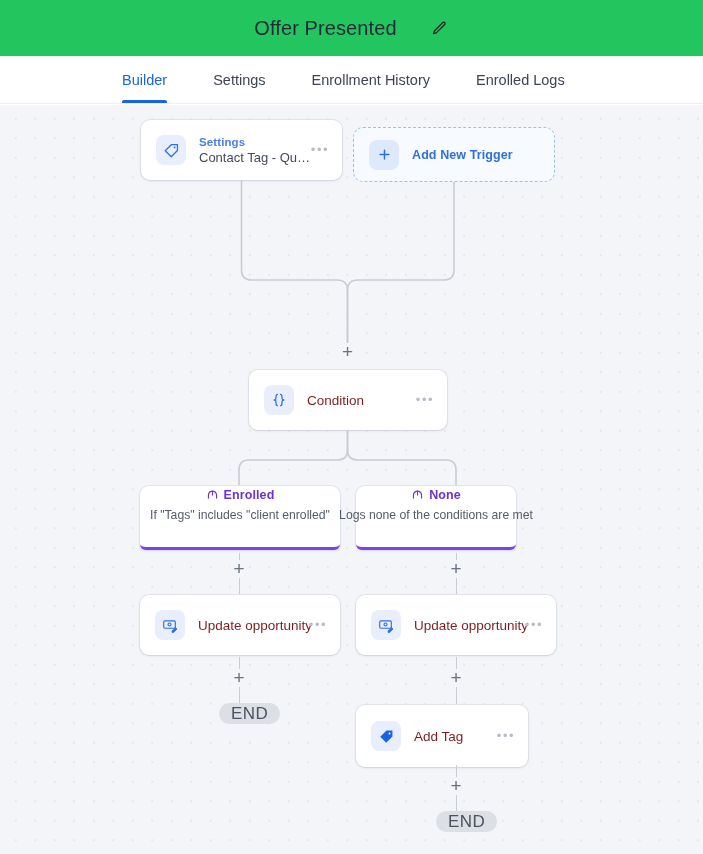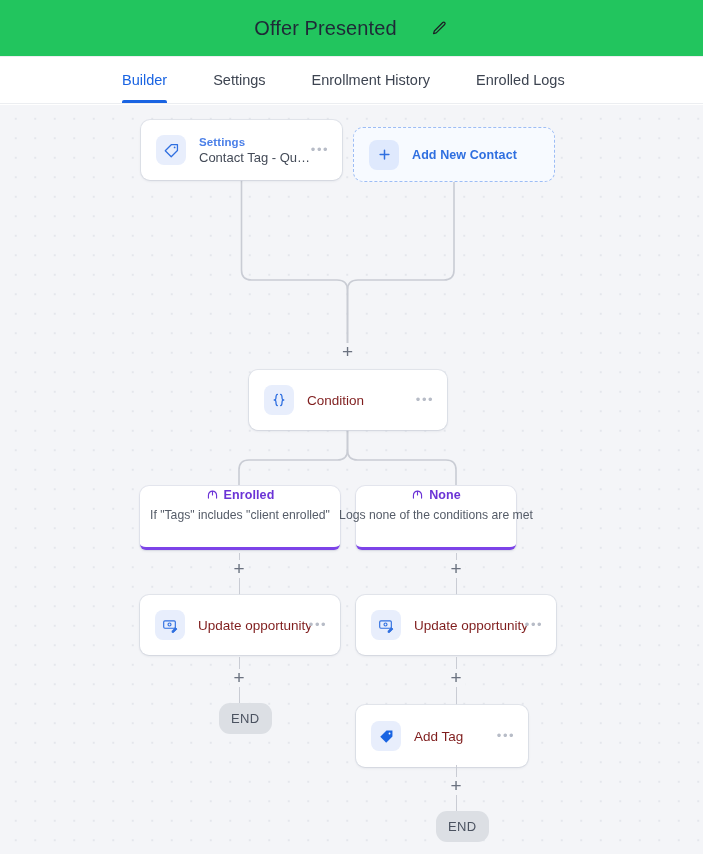--- a/index.html
+++ b/index.html
@@ -162,24 +162,24 @@
     margin-bottom:4px;
   }
   .branch-title{font-size:12.5px;font-weight:700;color:#6b33d6;letter-spacing:.1px;}
   .branch-desc{font-size:12.2px;color:#555c68;white-space:nowrap;}
 
   
   .end-pill{
     position:absolute;
     background:#dcdfe4;
     color:#4b5260;
-    font-size:13px;
+    font-size:17px;
     letter-spacing:.4px;
     border-radius:11px;
-    height:31px;
+    height:21px;
     display:flex;align-items:center;justify-content:center;
     padding:0 12px;
     cursor:pointer;
   }
 </style>
 </head>
 <body>
 
 <div class="page-header">
   <span class="page-title">Offer Presented</span>
@@ -233,21 +233,21 @@
       </span>
       <span class="dots">•••</span>
     </div>
 
     <div class="node-dashed" style="left:353px;top:22px;width:202px;height:55px;">
       <span class="node-ico">
         <svg width="15" height="15" viewBox="0 0 24 24" fill="none" stroke="#2f6fe0" stroke-width="2.4" stroke-linecap="round">
           <path d="M12 5v14M5 12h14"></path>
         </svg>
       </span>
-      <span class="dashed-label">Add New Contact</span>
+      <span class="dashed-label">Add New Trigger</span>
     </div>
 
     <div class="node" style="left:249px;top:265px;width:198px;height:60px;">
       <span class="node-ico">
         <svg width="16" height="16" viewBox="0 0 24 24" fill="none" stroke="#2f6fe0" stroke-width="1.9" stroke-linecap="round" stroke-linejoin="round">
           <path d="M9.6 3.6C7.4 3.6 7.4 8 7.4 9.4c0 1.4-1.2 2.6-2.6 2.6 1.4 0 2.6 1.2 2.6 2.6 0 1.4 0 5.8 2.2 5.8"></path>
           <path d="M14.4 3.6c2.2 0 2.2 4.4 2.2 5.8 0 1.4 1.2 2.6 2.6 2.6-1.4 0-2.6 1.2-2.6 2.6 0 1.4 0 5.8-2.2 5.8"></path>
         </svg>
       </span>
       <span class="node-body">

